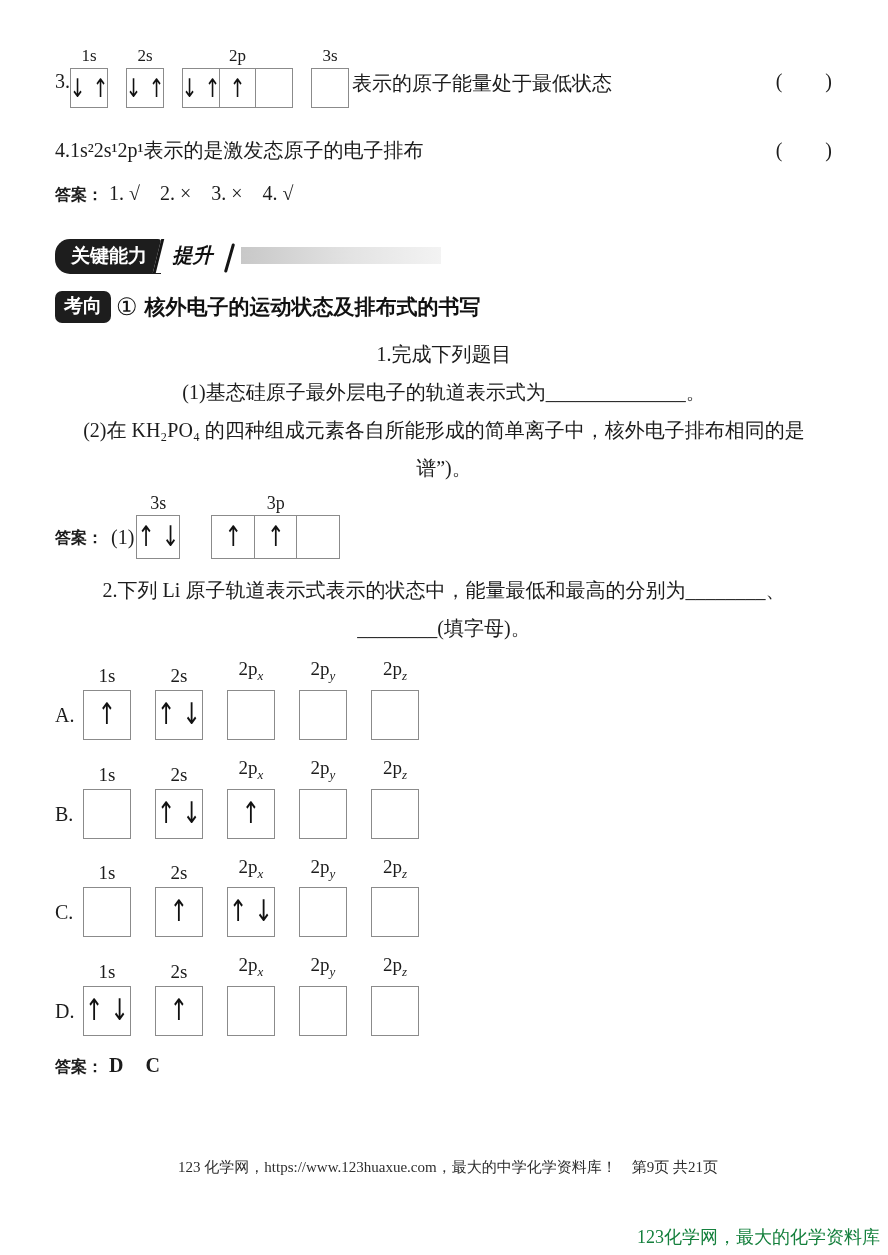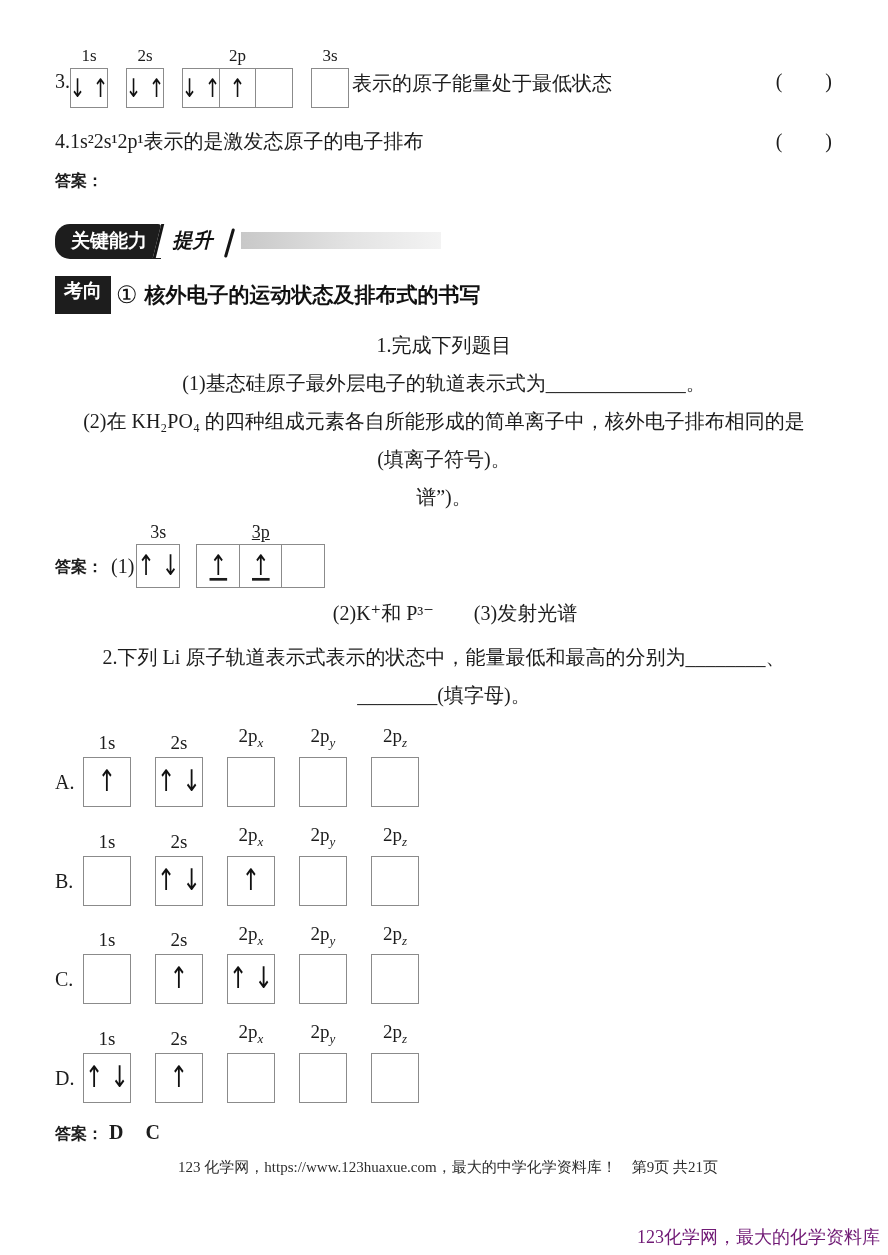--- a/index.html
+++ b/index.html
@@ -7,21 +7,21 @@
     width:888px;height:1255px;background:#ffffff;position:relative;overflow:hidden;
     font-family:"Liberation Serif","DejaVu Serif",serif;color:#1c1c1c;
     box-sizing:border-box;padding:46px 55px 0 55px;margin:0 auto;
   }
   .row{display:flex;align-items:flex-start;}
   .qnum{font-size:20px;margin-top:24px;}
   .qtext{font-size:20px;}
   .q3text{margin-top:24px;margin-left:3px;}
   .bracket{margin-left:auto;font-size:20px;letter-spacing:1px;white-space:pre;}
   .q3bracket{margin-top:22px;}
-  .q4row{margin-top:20px;}
+  .q4row{margin-top:29px;}
   .q4row .qtext{margin-top:0;}
   .ansrow{margin-top:16px;font-size:20px;display:flex;align-items:baseline;}
   .anslabel{font-family:Liberation Mono, monospace;font-weight:700;font-size:16px;}
   .ansitems{margin-left:6px;font-size:20px;white-space:pre;}
   .ansitems.bold{font-weight:700;letter-spacing:1px;}
 
   
   .ribbon{margin-top:32px;display:flex;align-items:flex-start;height:36px;}
   .rb-dark{
     background:#1d1d1d;color:#fff;font-family:"Liberation Sans","DejaVu Sans",sans-serif;
@@ -32,21 +32,21 @@
     padding:3px 12px 4px 14px;position:relative;background:#fff;
     border-left:3px solid #151515;transform:skewX(-14deg);margin-left:-4px;
   }
   .rb-tail{width:3px;height:30px;background:#151515;transform:rotate(16deg);border-radius:2px;margin-left:2px;margin-top:4px;}
   .rb-bar{height:17px;width:200px;background:linear-gradient(90deg,#c8c8c8 0%,#e3e3e3 55%,#f3f3f3 100%);margin-left:10px;margin-top:8px;}
 
   
   .kx{margin-top:16px;display:flex;align-items:center;}
   .kx-badge{
     background:#1d1d1d;color:#fff;font-family:"Liberation Sans","DejaVu Sans",sans-serif;
-    font-weight:700;font-size:19px;padding:2px 9px 10px;border-radius:0;
+    font-weight:700;font-size:19px;padding:2px 9px 4px;border-radius:7px;
   }
   .kx-num{font-size:24px;margin:0 7px 0 5px;color:#111;line-height:1;}
   .kx-title{font-family:"Liberation Sans","DejaVu Sans",sans-serif;font-weight:700;font-size:21px;color:#111;}
 
   .line{margin-top:12px;font-size:20px;line-height:26px;text-align:center;}
   .heading{margin-top:18px;}
   .indent{padding-left:22px;}
 
   
   .odiag{display:flex;align-items:flex-end;}
@@ -63,40 +63,40 @@
   .arrow + .arrow{margin-left:7px;}
 
   .sm .ocell{width:38px;height:40px;}
   .sm .olabel{font-size:17px;}
   .sm .arrow{font-size:19px;}
   .sm .ogroup + .ogroup{margin-left:18px;}
 
   .md .ocell{width:44px;height:44px;}
   .md .olabel{font-size:18px;}
   .md .arrow{font-size:21px;}
-  .md .ogroup + .ogroup{margin-left:16px;text-decoration:underline;}
+  .md .ogroup + .ogroup{margin-left:31px;}
 
   .lg .ocell{width:48px;height:50px;}
   .lg .olabel{font-size:19px;line-height:24px;}
   .lg .arrow{font-size:22px;}
   .lg .ogroup + .ogroup{margin-left:24px;}
 
   .ansdiag-row{margin-top:12px;display:flex;align-items:flex-end;}
   .ansdiag-row .anslabel{margin-bottom:10px;}
   .ansPart{font-size:20px;margin:0 2px 10px 8px;}
 
   .optrow{margin-top:16px;display:flex;align-items:flex-end;}
   .optletter{font-size:20px;width:28px;margin-bottom:13px;}
 
   .footer{
     position:absolute;left:8px;right:0;top:1158px;text-align:center;
     font-size:15px;color:#2d2d2d;white-space:pre;
   }
   .watermark{
-    position:absolute;right:8px;bottom:6px;font-size:18px;color:#701a75;
+    position:absolute;right:8px;bottom:6px;font-size:18px;color:#15803d;
   }
 </style>
 </head>
 <body>
 
 <div class="page">
 
   <div class="row">
     <span class="qnum">3.</span>
     <div class="odiag sm">
@@ -142,39 +142,39 @@
     <span class="bracket q3bracket">(　　)</span>
   </div>
 
   <div class="row q4row">
     <span class="qtext">4.1s²2s¹2p¹表示的是激发态原子的电子排布</span>
     <span class="bracket">(　　)</span>
   </div>
 
   <div class="ansrow">
     <span class="anslabel">答案：</span>
+    <span class="ansitems">1. √　2. ×　3. ×　4. √</span>
   </div>
 
   <div class="ribbon">
     <span class="rb-dark">关键能力</span>
     <span class="rb-light">提升</span>
     <span class="rb-tail"></span>
     <span class="rb-bar"></span>
   </div>
 
   <div class="kx">
     <span class="kx-badge">考向</span>
     <span class="kx-num">①</span>
     <span class="kx-title">核外电子的运动状态及排布式的书写</span>
   </div>
 
   <div class="line heading">1.完成下列题目</div>
   <div class="line">(1)基态硅原子最外层电子的轨道表示式为______________。</div>
   <div class="line">(2)在 KH₂PO₄ 的四种组成元素各自所能形成的简单离子中，核外电子排布相同的是</div>
-  <div class="line">(填离子符号)。</div>
   <div class="line">谱”)。</div>
 
   <div class="ansdiag-row">
     <span class="anslabel">答案：</span>
     <span class="ansPart">(1)</span>
     <div class="odiag md">
         <div class="ogroup">
           <div class="olabel">3s</div>
           <div class="ocells">
             <div class="ocell">
@@ -190,21 +190,20 @@
               <span class="arrow">↑</span>
             </div>
             <div class="ocell">
               <span class="arrow">↑</span>
             </div>
             <div class="ocell"></div>
           </div>
         </div>
       </div>
   </div>
-  <div class="line indent">(2)K⁺和 P³⁻　　(3)发射光谱</div>
 
   <div class="line heading">2.下列 Li 原子轨道表示式表示的状态中，能量最低和最高的分别为________、</div>
   <div class="line">________(填字母)。</div>
 
   <div class="optrow">
     <span class="optletter">A.</span>
     <div class="odiag lg">
         <div class="ogroup">
           <div class="olabel">1s</div>
           <div class="ocells">

